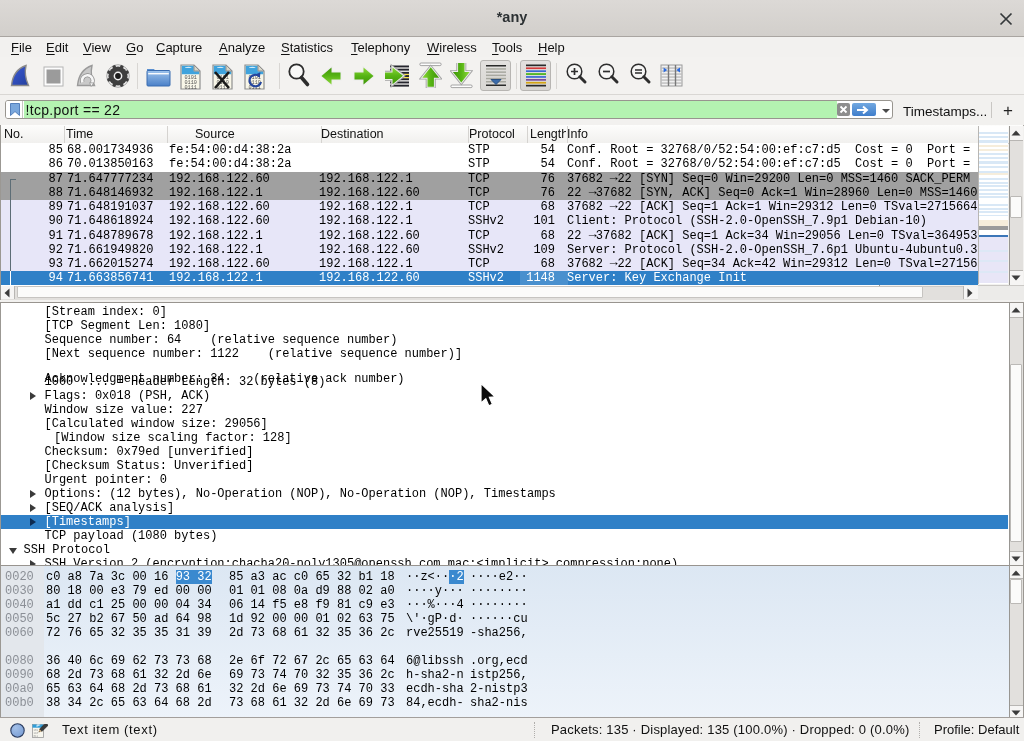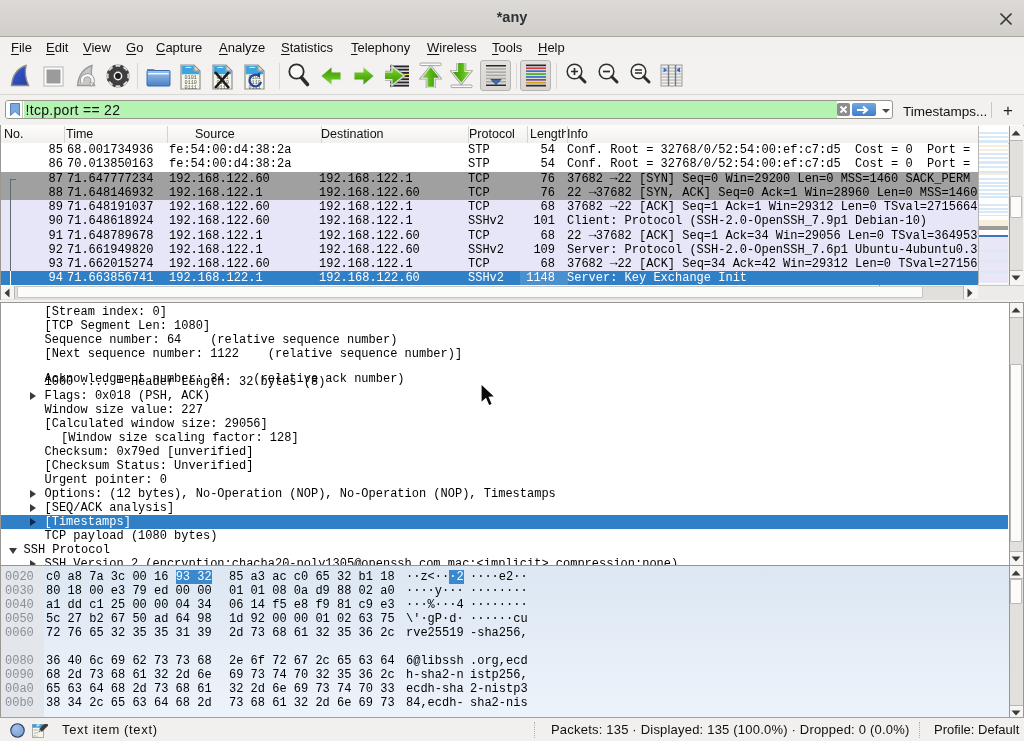--- a/index.html
+++ b/index.html
@@ -427,21 +427,21 @@
       <div class="drow" style="top:15.5px;"><span style="position:absolute;left:43.5px">[TCP Segment Len: 1080]</span></div>
       <div class="drow" style="top:29.5px;"><span style="position:absolute;left:43.5px">Sequence number: 64    (relative sequence number)</span></div>
       <div class="drow" style="top:43.5px;"><span style="position:absolute;left:43.5px">[Next sequence number: 1122    (relative sequence number)]</span></div>
       <div class="drow" style="top:69px;padding-left:15px;"><span style="position:absolute;left:43.5px">Acknowledgment number: 34    (relative ack number)</span></div>
       <div class="drow" style="top:71.5px;"><span style="position:absolute;left:43.5px">1000 .... = Header Length: 32 bytes (8)</span></div>
       <div class="drow" style="top:85.5px;"><span style="position:absolute;left:43.5px">Flags: 0x018 (PSH, ACK)</span><svg width="8" height="10" viewBox="0 0 8 10" style="position:absolute;left:28px;top:2.5px">
           <polygon points="1,1 7,5 1,9" fill="#3a3a3a"></polygon>
         </svg></div>
       <div class="drow" style="top:99.5px;"><span style="position:absolute;left:43.5px">Window size value: 227</span></div>
       <div class="drow" style="top:113.5px;"><span style="position:absolute;left:43.5px">[Calculated window size: 29056]</span></div>
-      <div class="drow" style="top:127.5px;"><span style="position:absolute;left:60px">[Window size scaling factor: 128]</span></div>
+      <div class="drow" style="top:127.5px;"><span style="position:absolute;left:53px">[Window size scaling factor: 128]</span></div>
       <div class="drow" style="top:141.5px;"><span style="position:absolute;left:43.5px">Checksum: 0x79ed [unverified]</span></div>
       <div class="drow" style="top:155.5px;font-family:Liberation Mono, monospace;"><span style="position:absolute;left:43.5px">[Checksum Status: Unverified]</span></div>
       <div class="drow" style="top:169.5px;"><span style="position:absolute;left:43.5px">Urgent pointer: 0</span></div>
       <div class="drow" style="top:183.5px;"><span style="position:absolute;left:43.5px">Options: (12 bytes), No-Operation (NOP), No-Operation (NOP), Timestamps</span><svg width="8" height="10" viewBox="0 0 8 10" style="position:absolute;left:28px;top:2.5px">
           <polygon points="1,1 7,5 1,9" fill="#3a3a3a"></polygon>
         </svg></div>
       <div class="drow" style="top:197.5px;"><span style="position:absolute;left:43.5px">[SEQ/ACK analysis]</span><svg width="8" height="10" viewBox="0 0 8 10" style="position:absolute;left:28px;top:2.5px">
           <polygon points="1,1 7,5 1,9" fill="#3a3a3a"></polygon>
         </svg></div>
       <div class="drow" style="top:211.5px;background:#2f80c7;color:#fff;"><span style="position:absolute;left:43.5px">[Timestamps]</span><svg width="8" height="10" viewBox="0 0 8 10" style="position:absolute;left:28px;top:2.5px">

